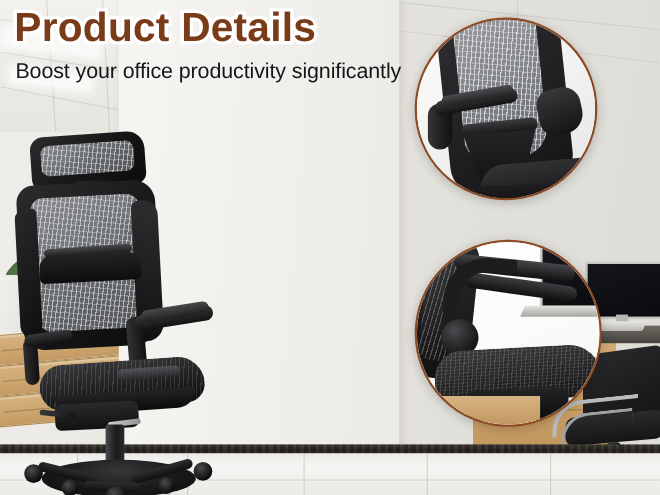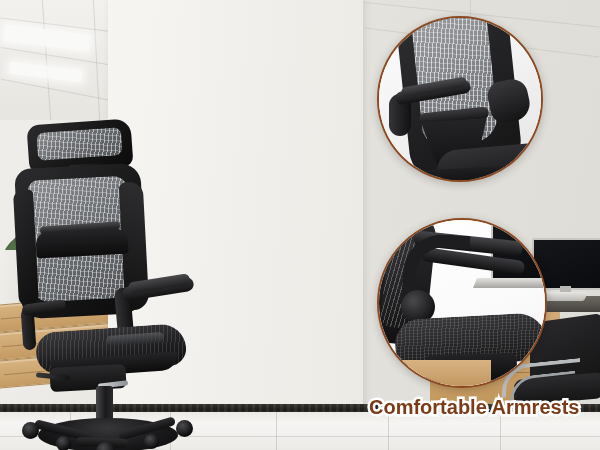--- a/index.html
+++ b/index.html
@@ -551,16 +551,17 @@
       <div class="c2-leftmesh"></div>
       <div class="c2-armbar"></div>
       <div class="c2-armbar2"></div>
       <div class="c2-armcurve"></div>
       <div class="c2-knob"></div>
       <div class="c2-seat"></div>
       <div class="c2-mech"></div>
       <div class="c2-wood"></div>
     </div>
   </div>
-  <div class="callout-label" id="label-armrests">Comfortable Armrests</div>
-
+
+  <div class="title">Product Details</div>
+  <div class="subtitle">Boost your office productivity significantly</div>
 
 </div>
 
 </body></html>

